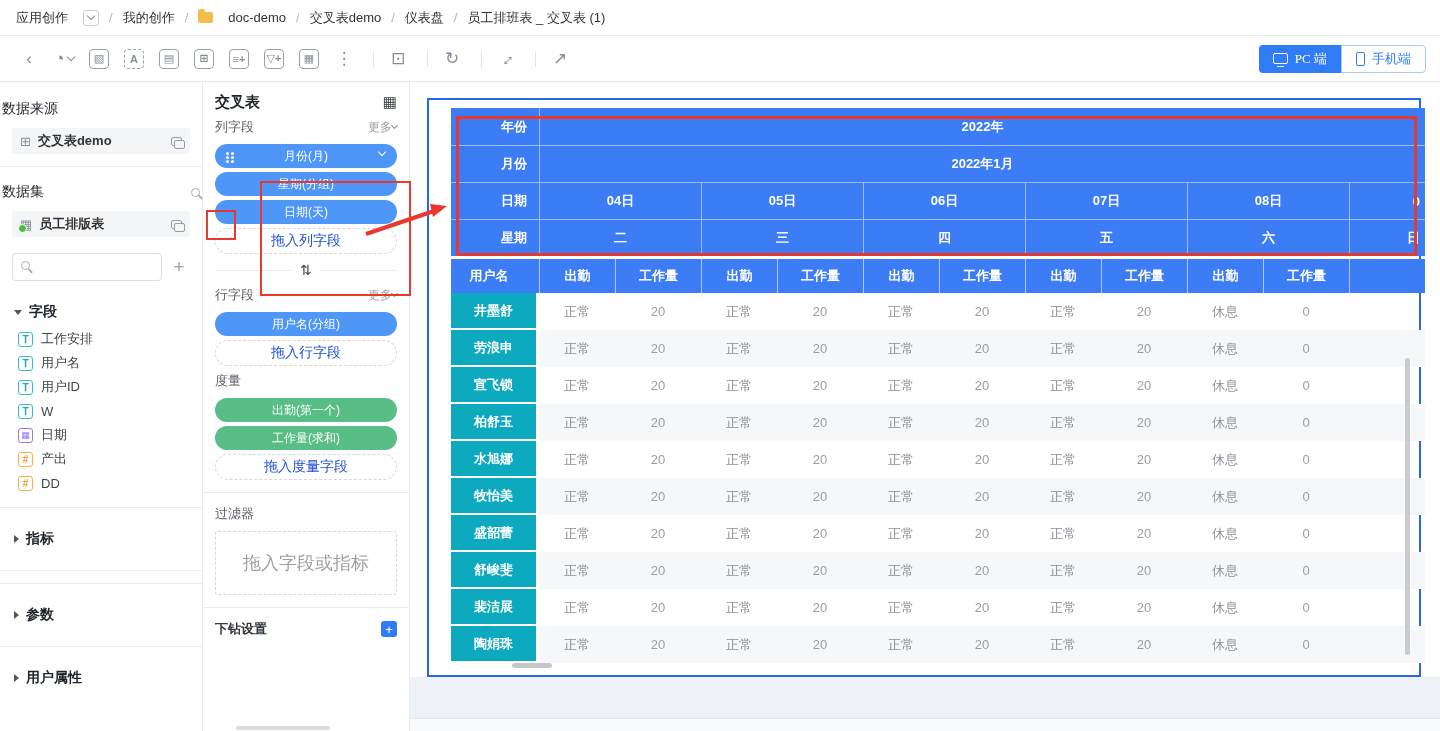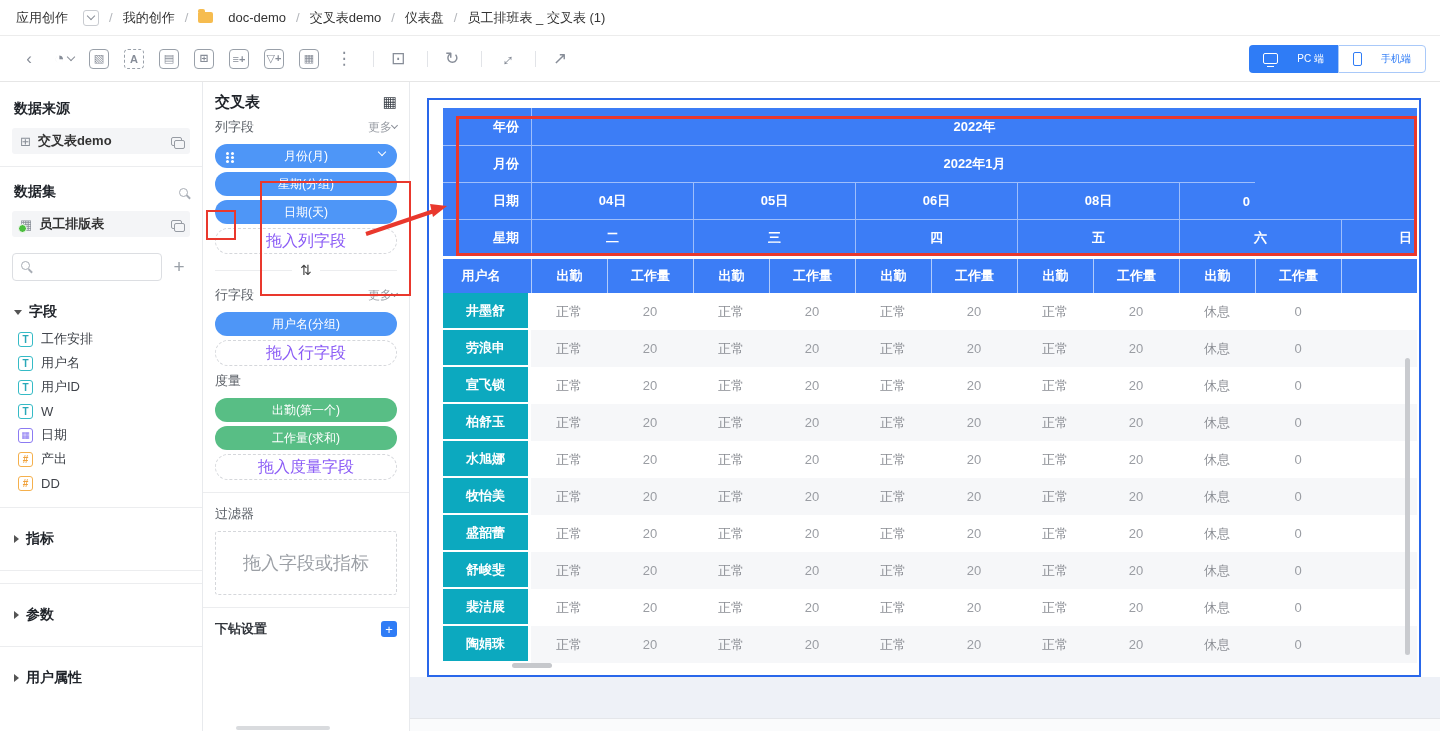--- a/index.html
+++ b/index.html
@@ -18,30 +18,30 @@
   .toolbar{height:46px;display:flex;align-items:center;padding:0 14px;border-bottom:1px solid #e6e6e6}
   .tb-left{display:flex;align-items:center;flex:1}
   .tb-btn{display:flex;align-items:center;justify-content:center;min-width:30px;height:30px;border:none;background:none;color:#878d98;font-size:17px;border-radius:4px;margin-right:5px;cursor:pointer;font-family:inherit}
   .tb-btn .glyph{display:flex;align-items:center;justify-content:center}
   .tb-btn .glyph.boxed{width:20px;height:20px;border:1.5px solid #99a0a9;border-radius:4px;font-size:11px;font-weight:bold}
   .tb-btn .glyph.dashed{border-style:dashed}
   .tb-btn .glyph.rot45{transform:rotate(-45deg)}
   .tb-btn .caret{margin-left:3px}
   .tb-sep{width:1px;height:16px;background:#e2e4e8;margin:0 9px}
   .tb-right{display:flex;align-items:center}
-  .dev{height:28px;padding:0 14px;display:flex;align-items:center;gap:19px;font-size:10px;border:none;cursor:pointer;font-family:Liberation Sans, sans-serif}
+  .dev{height:28px;padding:0 14px;display:flex;align-items:center;gap:7px;font-size:13px;border:none;cursor:pointer;font-family:Liberation Serif, serif}
   .dev.pc{background:#2F7CF6;color:#fff;border-radius:4px 0 0 4px}
   .dev.mob{background:#fff;color:#2F7CF6;border:1px solid #a9c9f9;border-radius:0 4px 4px 0}
   .ic-mon{width:15px;height:11px;border:1.5px solid #fff;border-radius:2px;position:relative;display:inline-block}
   .ic-mon::after{content:"";position:absolute;left:3px;right:3px;bottom:-4px;height:1.5px;background:#fff}
   .ic-ph{width:9px;height:14px;border:1.5px solid #2F7CF6;border-radius:2px;display:inline-block}
   
   .content{display:flex;height:649px}
   .sidebar{width:203px;border-right:1px solid #e8eaed;padding-top:14px;position:relative;flex:none}
-  .sb-h{font-weight:bold;font-size:14px;color:#1f2329;padding:4px 14px 10px;display:flex;align-items:center;justify-content:space-between}
+  .sb-h{font-weight:normal;font-size:14px;color:#1f2329;padding:4px 2px 10px;display:flex;align-items:center;justify-content:space-between}
   .sb-item{margin:0 12px;background:#f4f5f7;border-radius:3px;height:26px;display:flex;align-items:center;padding:0 8px;gap:7px;cursor:pointer}
   .sb-item .lbl{font-weight:bold;font-size:13px;color:#333;flex:1}
   .g{color:#8a9099;font-size:13px;line-height:1}
   .ds-ic{position:relative}
   .ds-ic::after{content:"";width:7px;height:7px;background:#4CBE3F;border-radius:50%;position:absolute;left:-2px;bottom:-2px;border:1px solid #fff}
   .sw{width:11px;height:9px;border:1px solid #979ca4;border-radius:2px;position:relative;display:inline-block}
   .sw::before{content:"";position:absolute;left:2px;top:2px;width:9px;height:7px;border:1px solid #979ca4;border-radius:2px;background:#f4f5f7}
   .sb-div{height:1px;background:#ecedef;margin:12px 0}
   .search-row{display:flex;align-items:center;margin:16px 12px 8px;gap:6px}
   .search-box{position:relative;flex:1}
@@ -67,34 +67,34 @@
   .tab{flex:1;height:28px;border:1px solid #e3e5e8;background:#fff;font-size:13px;color:#3f444c;display:flex;align-items:center;justify-content:center;cursor:pointer}
   .tab.active{border-top:2px solid #3a4354;font-weight:bold;color:#1f2329;border-bottom-color:#fff}
   .sec-label-row{display:flex;align-items:center;justify-content:space-between;color:#5a5f66;font-size:13px;margin:6px 0 8px;height:18px}
   .more{color:#9a9ea5;font-size:12px;display:flex;align-items:center;cursor:pointer}
   .more .chev{width:5px;height:5px}
   .pill{height:24px;border-radius:12px;background:#4E96F7;color:#fff;font-size:12px;display:flex;align-items:center;justify-content:center;margin-bottom:4px;position:relative;cursor:grab}
   .pill.green{background:#58BE85}
   .dots{width:3px;height:3px;border-radius:50%;background:#fff;position:absolute;left:11px;top:8px;
         box-shadow:0 4px 0 #fff,0 8px 0 #fff,5px 0 0 #fff,5px 4px 0 #fff,5px 8px 0 #fff}
   .pill .chev{border-color:#fff;position:absolute;right:12px;top:8px}
-  .drop{height:26px;border:1px dashed #d5d7db;border-radius:13px;color:#8b5cf6;font-size:16px;display:flex;align-items:center;justify-content:center;margin-bottom:6px;cursor:pointer}
+  .drop{height:26px;border:1px dashed #d5d7db;border-radius:13px;color:#1d4ed8;font-size:14px;display:flex;align-items:center;justify-content:center;margin-bottom:6px;cursor:pointer}
   .swap-row{display:flex;align-items:center;gap:8px;margin:8px 0;color:#444;font-size:14px}
   .swap-row .line{flex:1;height:1px;background:#ecedef}
   .p-div{height:1px;background:#ecedef;margin:12px -12px}
   .filter-box{height:64px;border:1px dashed #d5d7db;border-radius:3px;display:flex;align-items:center;justify-content:center;color:#9ca0a6;font-size:18px;cursor:pointer}
   .drill-row{display:flex;align-items:center;justify-content:space-between;color:#33373d;font-weight:bold;font-size:13px;margin-top:12px}
   .plus-sq{width:16px;height:16px;background:#2F7CF6;color:#fff;border-radius:3px;font-size:13px;display:flex;align-items:center;justify-content:center;border:none;cursor:pointer;line-height:1}
   .panel-scroll{position:absolute;left:33px;bottom:1px;width:94px;height:4px;background:#d9dbde;border-radius:2px}
   
   .canvas{flex:1;position:relative;background:#fff;overflow:hidden}
   .band{position:absolute;left:0;right:0;top:595px;height:41px;background:#eef1f7}
   .below-band{position:absolute;left:0;right:0;top:636px;height:13px;background:#fafbfc;border-top:1px solid #e4e6ea}
   .widget{position:absolute;left:17px;top:16px;width:994px;height:579px;border:2px solid #2967ea;background:#fff}
-  .pivot{position:absolute;left:33px;top:26px;width:974px}
+  .pivot{position:absolute;left:41px;top:26px;width:974px}
   .trow{display:flex;height:37px}
   .dimblock{background:#3C7DF6}
   .dcell{display:flex;align-items:center;justify-content:center;color:#fff;font-weight:bold;font-size:13px}
   .dim-row + .dim-row .dcell{border-top:1px solid rgba(255,255,255,.5)}
   .dcell + .dcell{border-left:1px solid rgba(255,255,255,.5)}
   .w-label{width:88px;justify-content:flex-end;padding-right:12px}
   .w-span{flex:1}
   .w-day{width:162px}
   .w-att{width:76px}
   .w-work{width:86px}
@@ -378,20 +378,21 @@
             </div>
             <div class="trow dim-row">
               <div class="dcell w-label">月份</div>
               <div class="dcell w-span">2022年1月</div>
             </div>
             <div class="trow dim-row">
               <div class="dcell w-label">日期</div>
               <div class="dcell w-day">04日</div>
               <div class="dcell w-day">05日</div>
               <div class="dcell w-day">06日</div>
+              <div class="dcell w-day">07日</div>
               <div class="dcell w-day">08日</div>
               <div class="dcell w-part cut">0</div>
             </div>
             <div class="trow dim-row">
               <div class="dcell w-label">星期</div>
               <div class="dcell w-day">二</div>
               <div class="dcell w-day">三</div>
               <div class="dcell w-day">四</div>
               <div class="dcell w-day">五</div>
               <div class="dcell w-day">六</div>

